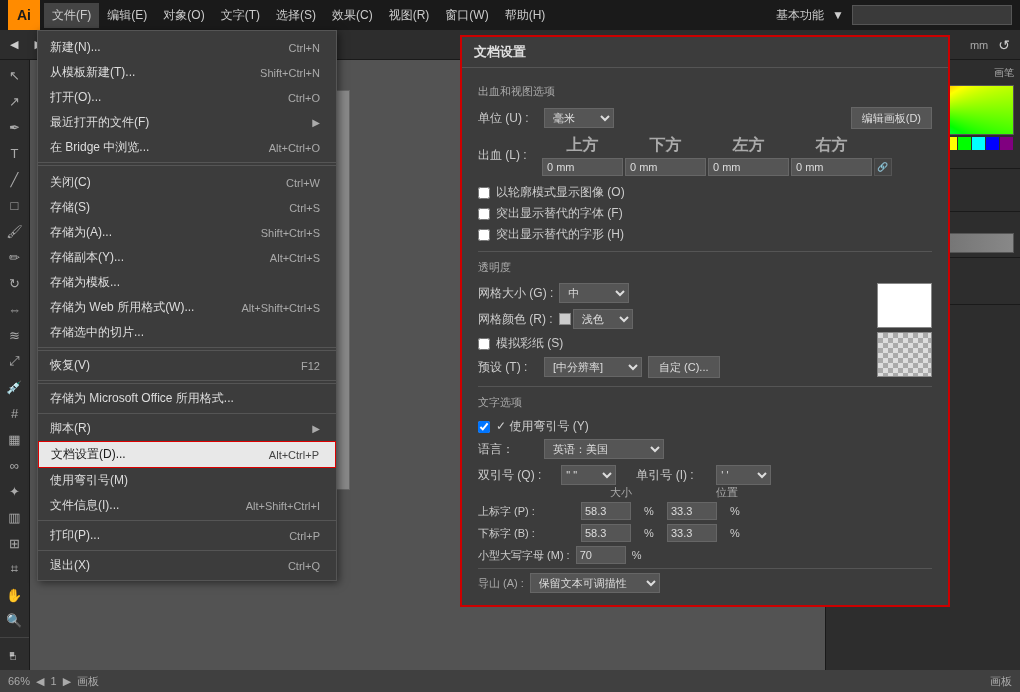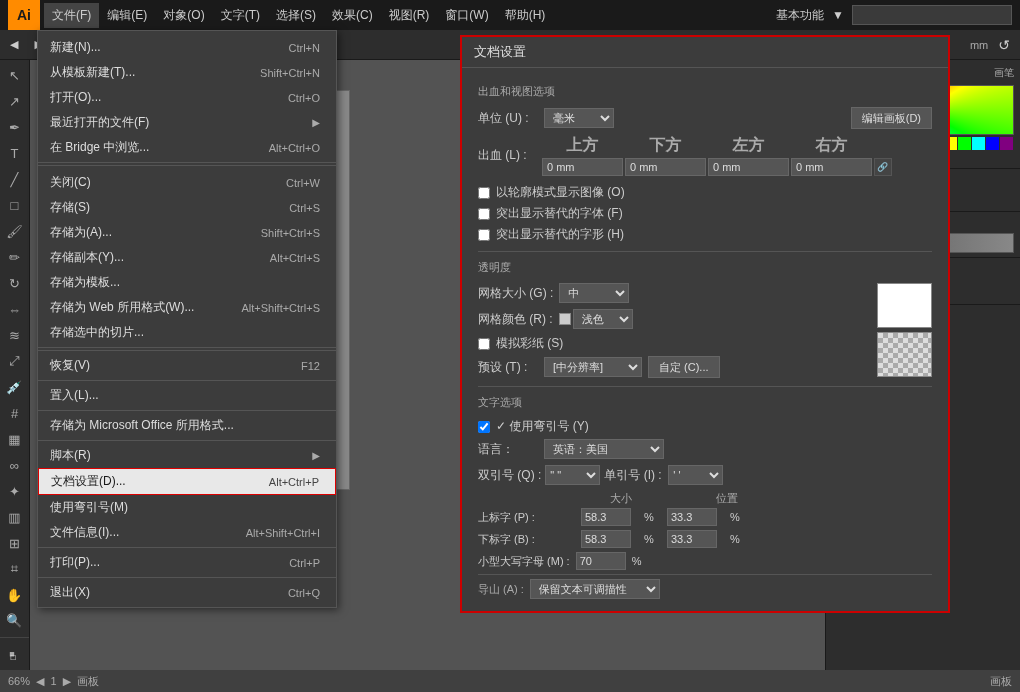--- a/index.html
+++ b/index.html
@@ -217,21 +217,21 @@
       border: 2px solid #cc0000;
       z-index: 200;
       padding: 0;
     }
     #doc-dialog-title {
       background: #3c3c3c;
       color: #ddd;
       font-size: 13px;
       padding: 6px 12px;
       border-bottom: 1px solid #555;
-      font-weight: normal;
+      font-weight: bold;
     }
     #doc-dialog-body {
       padding: 12px 16px;
     }
     .section-title {
       color: #aaa;
       font-size: 11px;
       margin-bottom: 8px;
       margin-top: 4px;
     }
@@ -590,23 +590,20 @@
     <div class="dd-item">
       <span>存储选中的切片...</span>
     </div>
   </div>
   <div class="dd-separator"></div>
   <div class="dd-item">
     <span>恢复(V)</span>
     <span class="shortcut">F12</span>
   </div>
   <div class="dd-separator"></div>
-  <div class="dd-item">
-    <span>置入(L)...</span>
-  </div>
   <div class="dd-separator"></div>
   <div class="dd-item">
     <span>存储为 Microsoft Office 所用格式...</span>
   </div>
   <div class="dd-separator"></div>
   <div class="dd-item">
     <span>脚本(R)</span>
     <span class="arrow">▶</span>
   </div>
   <div class="dd-item highlighted">
@@ -733,21 +730,21 @@
       <span class="checkbox-label">✓ 使用弯引号 (Y)</span>
     </div>
 
     <div class="form-row">
       <span class="form-label">语言：</span>
       <select class="form-select" style="width:120px;">
         <option>英语：美国</option>
       </select>
     </div>
 
-    <div style="display:flex;gap:4px;align-items:center;margin-bottom:6px;">
+    <div style="display:flex;gap:20px;align-items:center;">
       <span class="form-label">双引号 (Q) :</span>
       <select class="quotes-select">
         <option>"  "</option>
       </select>
       <span class="form-label">单引号 (I) :</span>
       <select class="quotes-select">
         <option>' '</option>
       </select>
     </div>
 

